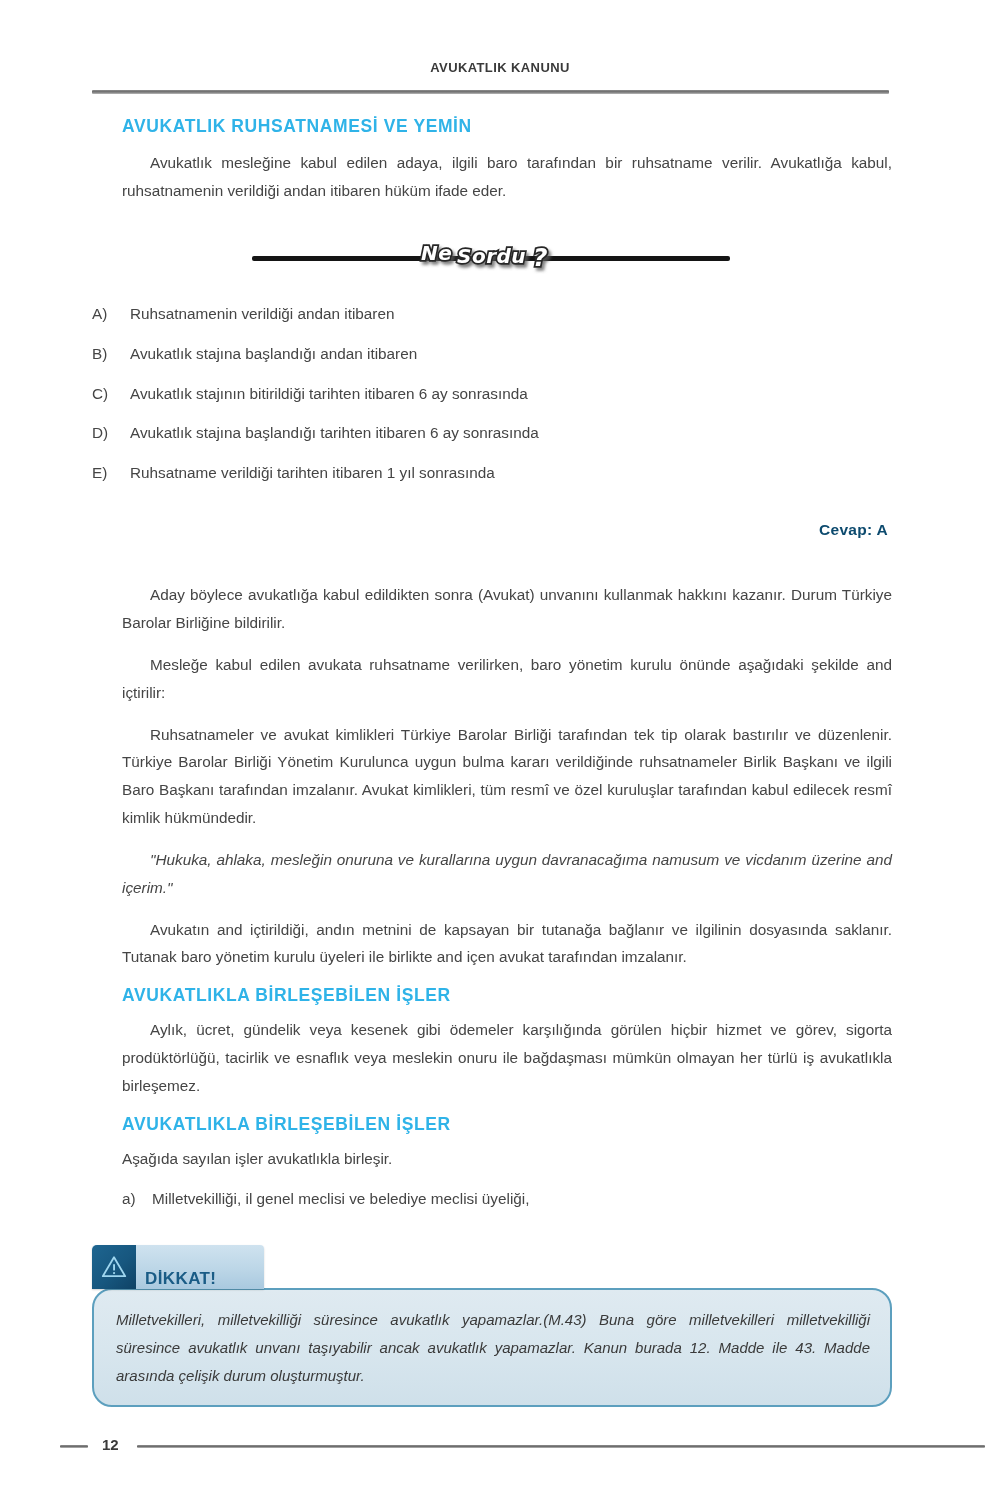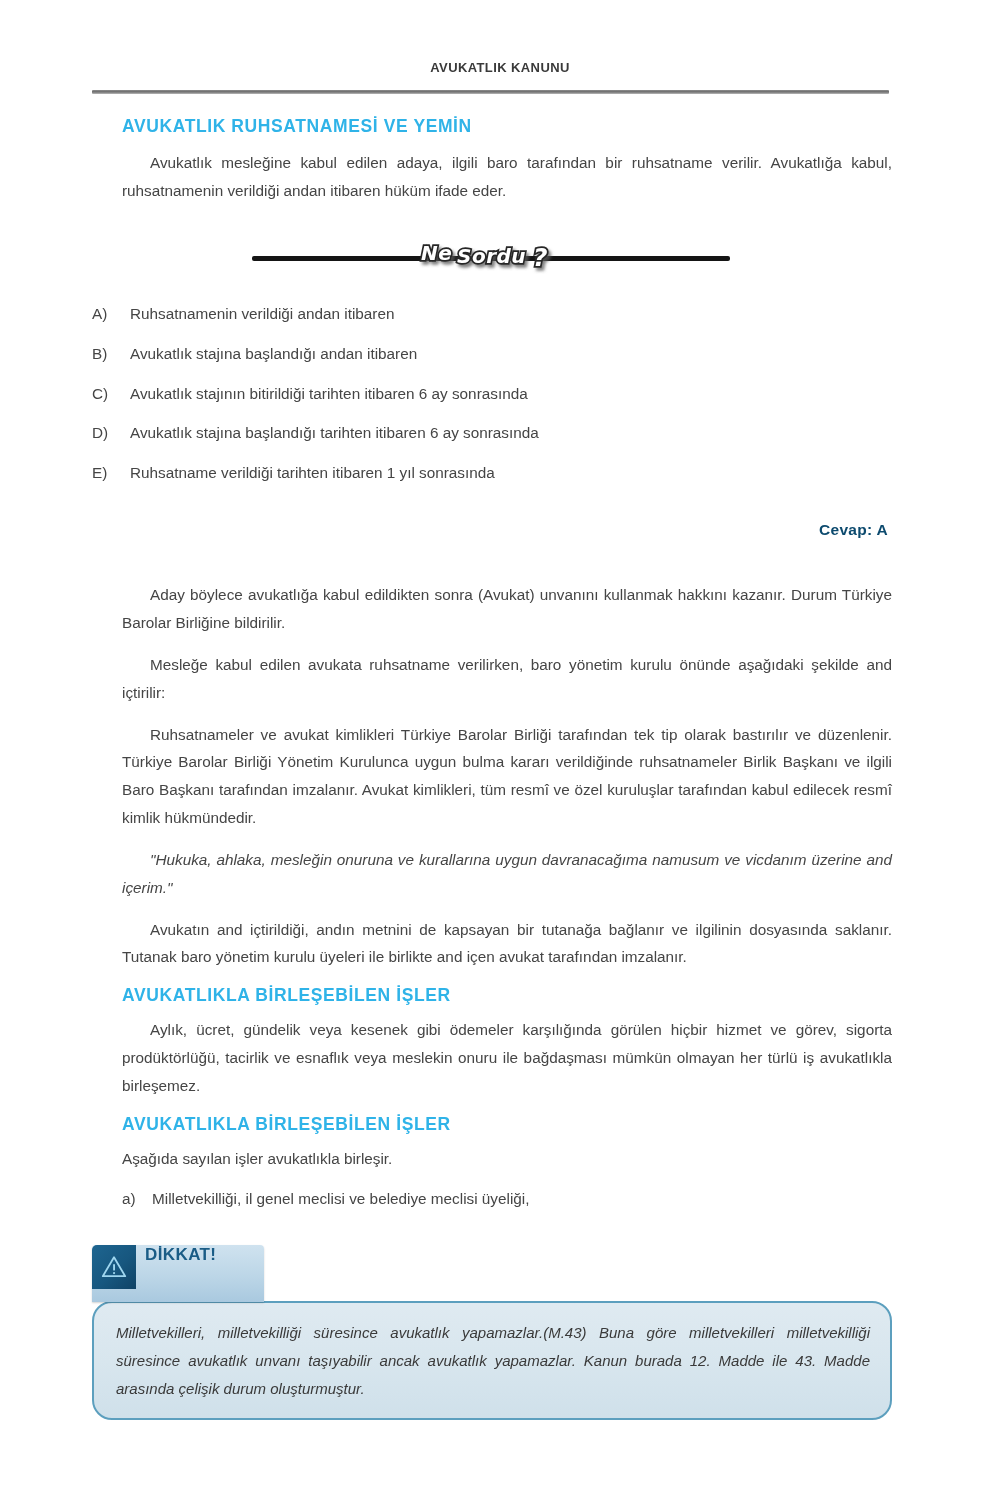--- a/index.html
+++ b/index.html
@@ -163,23 +163,23 @@
 
   
   .callout {
     margin: 34px 0 0 0;
     position: relative;
     width: 800px;
   }
   .callout-tab {
     position: relative;
     display: flex;
-    align-items: flex-start;
+    align-items: flex-end;
     width: 172px;
-    height: 57px;
+    height: 44px;
     background: linear-gradient(to bottom, #cfe2ef 0%, #bcd6e7 55%, #a9c9df 100%);
     border-top-left-radius: 4px;
     border-top-right-radius: 4px;
     box-shadow: 0 1px 2px rgba(0,0,0,0.18);
   }
   .callout-icon {
     width: 44px;
     height: 44px;
     flex: 0 0 44px;
     background: linear-gradient(135deg, #1e6590 0%, #17577f 55%, #0f4265 100%);
@@ -337,14 +337,19 @@
         </div>
         <div class="callout-title">DİKKAT!</div>
       </div>
       <div class="callout-body">
         <p>Milletvekilleri, milletvekilliği süresince avukatlık yapamazlar.(M.43) Buna göre milletvekilleri milletvekilliği süresince avukatlık unvanı taşıyabilir ancak avukatlık yapamazlar. Kanun burada 12. Madde ile 43. Madde arasında çelişik durum oluşturmuştur.</p>
       </div>
     </div>
 
   </div>
 
+  <div class="footer">
+    <div class="footer-rule-left"></div>
+    <div class="footer-page">12</div>
+    <div class="footer-rule-right"></div>
+  </div>
 
 </div>
 
 </body></html>

